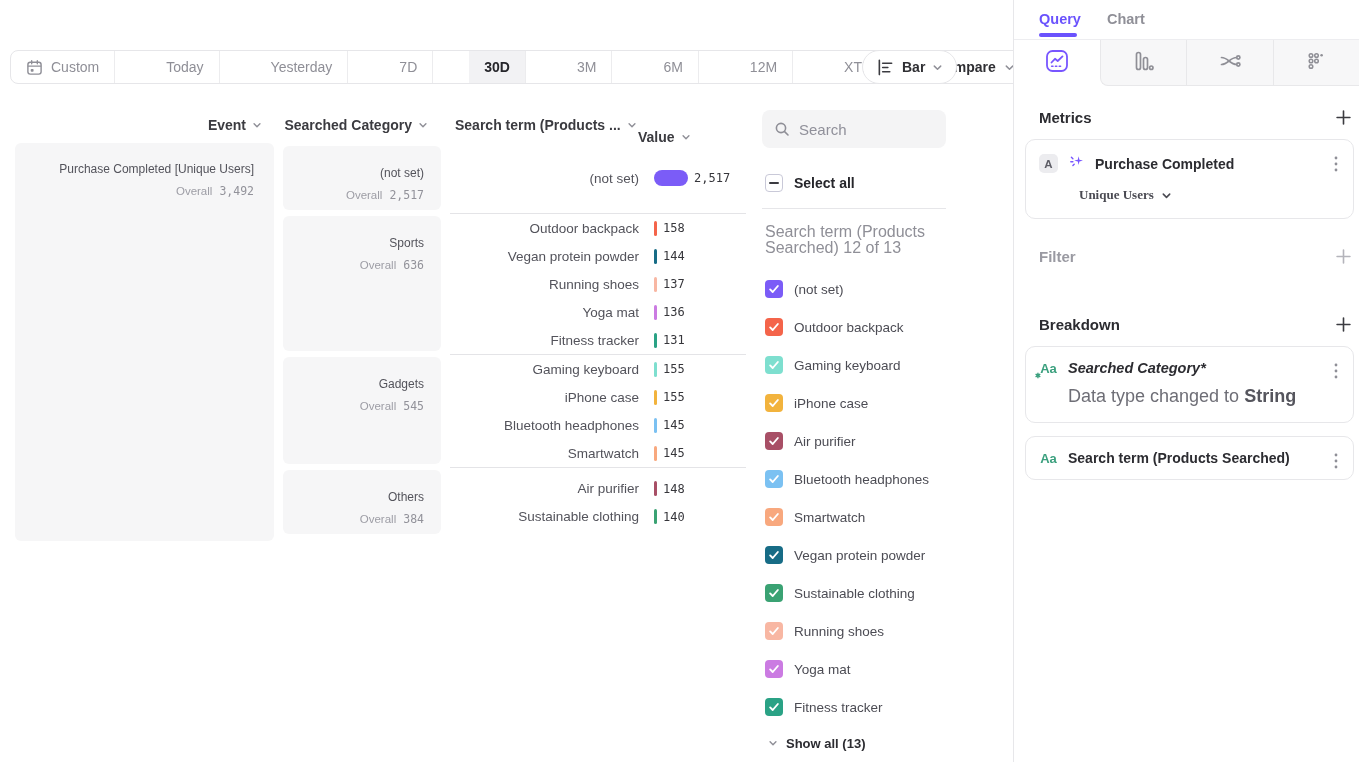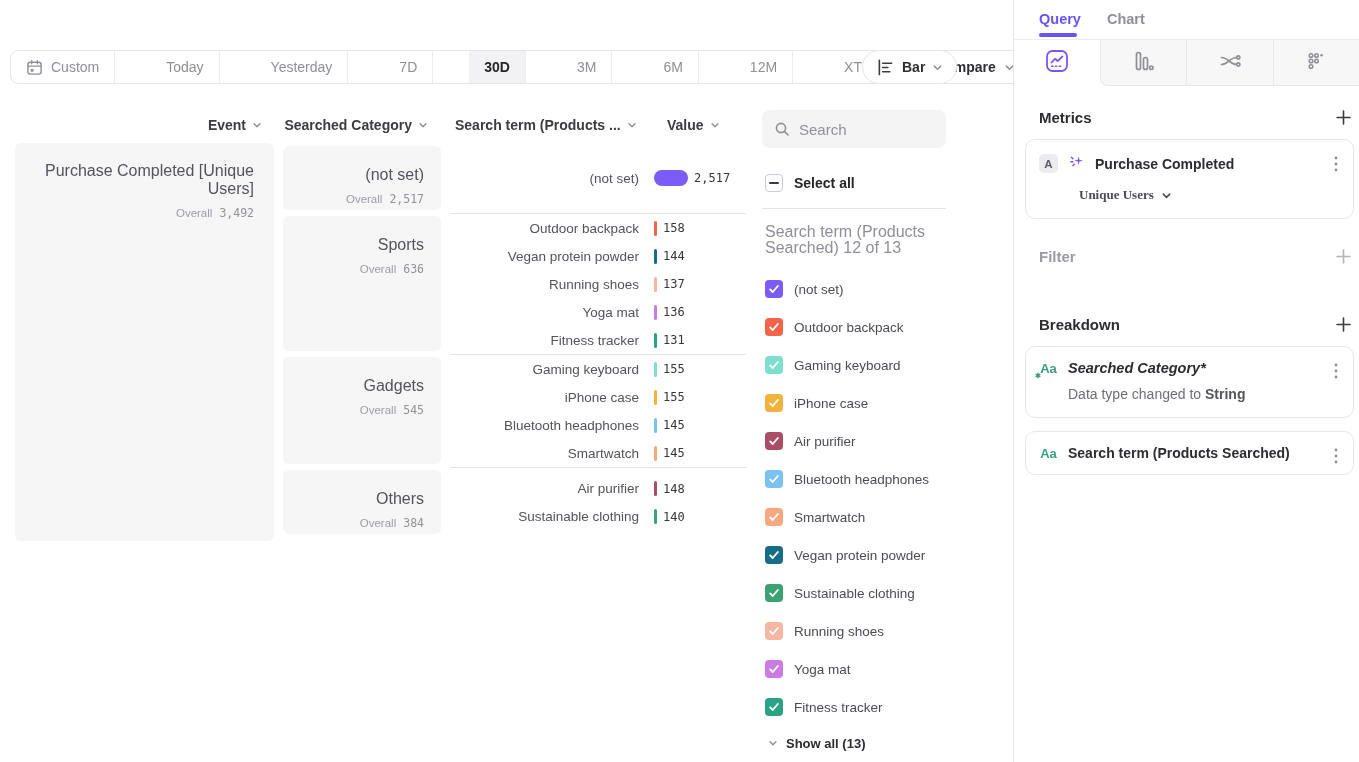--- a/index.html
+++ b/index.html
@@ -22,27 +22,27 @@
   .chev{ display:inline-flex; color:#8f8f97; }
   .chev svg{ display:block; }
 
   
   .table-headers{ position:absolute; top:112px; left:15px; height:26px; }
   .th{ position:absolute; top:0; height:26px; display:flex; align-items:center; gap:6px;
        font-size:14px; font-weight:700; color:#3b3b40; cursor:pointer; white-space:nowrap; }
   .th-event{ left:0; width:259px; justify-content:flex-end; padding-right:12px; }
   .th-category{ left:268px; width:158px; justify-content:flex-end; padding-right:13px; }
   .th-term{ left:435px; padding-left:5px; }
-  .th-value{ left:639px; padding-left:13px; }
+  .th-value{ left:610px; padding-left:13px;margin-top:12px; }
 
   
   .table-body{ position:absolute; left:15px; top:143px; width:731px; }
   .event-cell{ position:absolute; left:0; top:0; width:259px; height:398px; background:#f6f6f7;
                border-radius:6px; text-align:right; padding:19px 20px 0 0; cursor:pointer; }
-  .cell-name{ font-size:16px; color:#53535b; }
+  .cell-name{ font-size:12px; color:#53535b; }
   .cell-overall{ margin-top:8px; font-size:11.5px; color:#9d9da5; }
   .ov-val{ font-family:"DejaVu Sans Mono",monospace; font-size:11.5px; margin-left:7px; color:#92929a; }
 
   .groups-col{ position:absolute; left:268px; top:0; width:463px; }
   .tgroup{ display:flex; align-items:stretch; }
   .cat-cell{ width:158px; min-height:64px; margin:3px 0; background:#f6f6f7; border-radius:6px;
              text-align:right; padding:20px 17px 0 0; cursor:pointer; }
   .group-rows{ margin-left:9px; flex:1; display:flex; flex-direction:column; justify-content:center; }
   .tgroup + .tgroup .group-rows{ border-top:1px solid #e4e4e7; }
   .trow{ height:28px; display:flex; align-items:center; cursor:pointer; }
@@ -105,21 +105,21 @@
   .kebab{ position:absolute; right:13px; top:14px; cursor:pointer; background:none; border:none; padding:2px; display:flex; }
   .measure-row{ margin-left:40px; margin-top:13px; display:flex; align-items:center; gap:7px; cursor:pointer; }
   .measure-label{ font-size:13px; font-weight:700; color:#4a4a52;font-family:Liberation Serif, serif; }
 
   .section-header.filter{ margin-top:29px; }
   .section-header.breakdown{ margin-top:51px; }
 
   .aa-icon{ position:relative; color:#3ba07e; font-size:13px; font-weight:700; flex:none; width:19px; text-align:center; }
   .aa-star{ position:absolute; left:-4px; bottom:-4px; font-size:7px; color:#3ba07e; }
   .bd-title-italic{ font-style:italic; font-size:14.5px; }
-  .bd-note{ margin-left:29px; margin-top:10px; font-size:14px; color:#6e6e76; }
+  .bd-note{ margin-left:29px; margin-top:10px; font-size:18px; color:#6e6e76; }
   .bd-note b{ font-weight:700; color:#55555d; }
   .card.compact{ padding:13px 12px 13px 13px; }
 </style>
 </head>
 <body>
 
 <div class="screen">
 
   <div class="toolbar">
     <div class="date-group">

